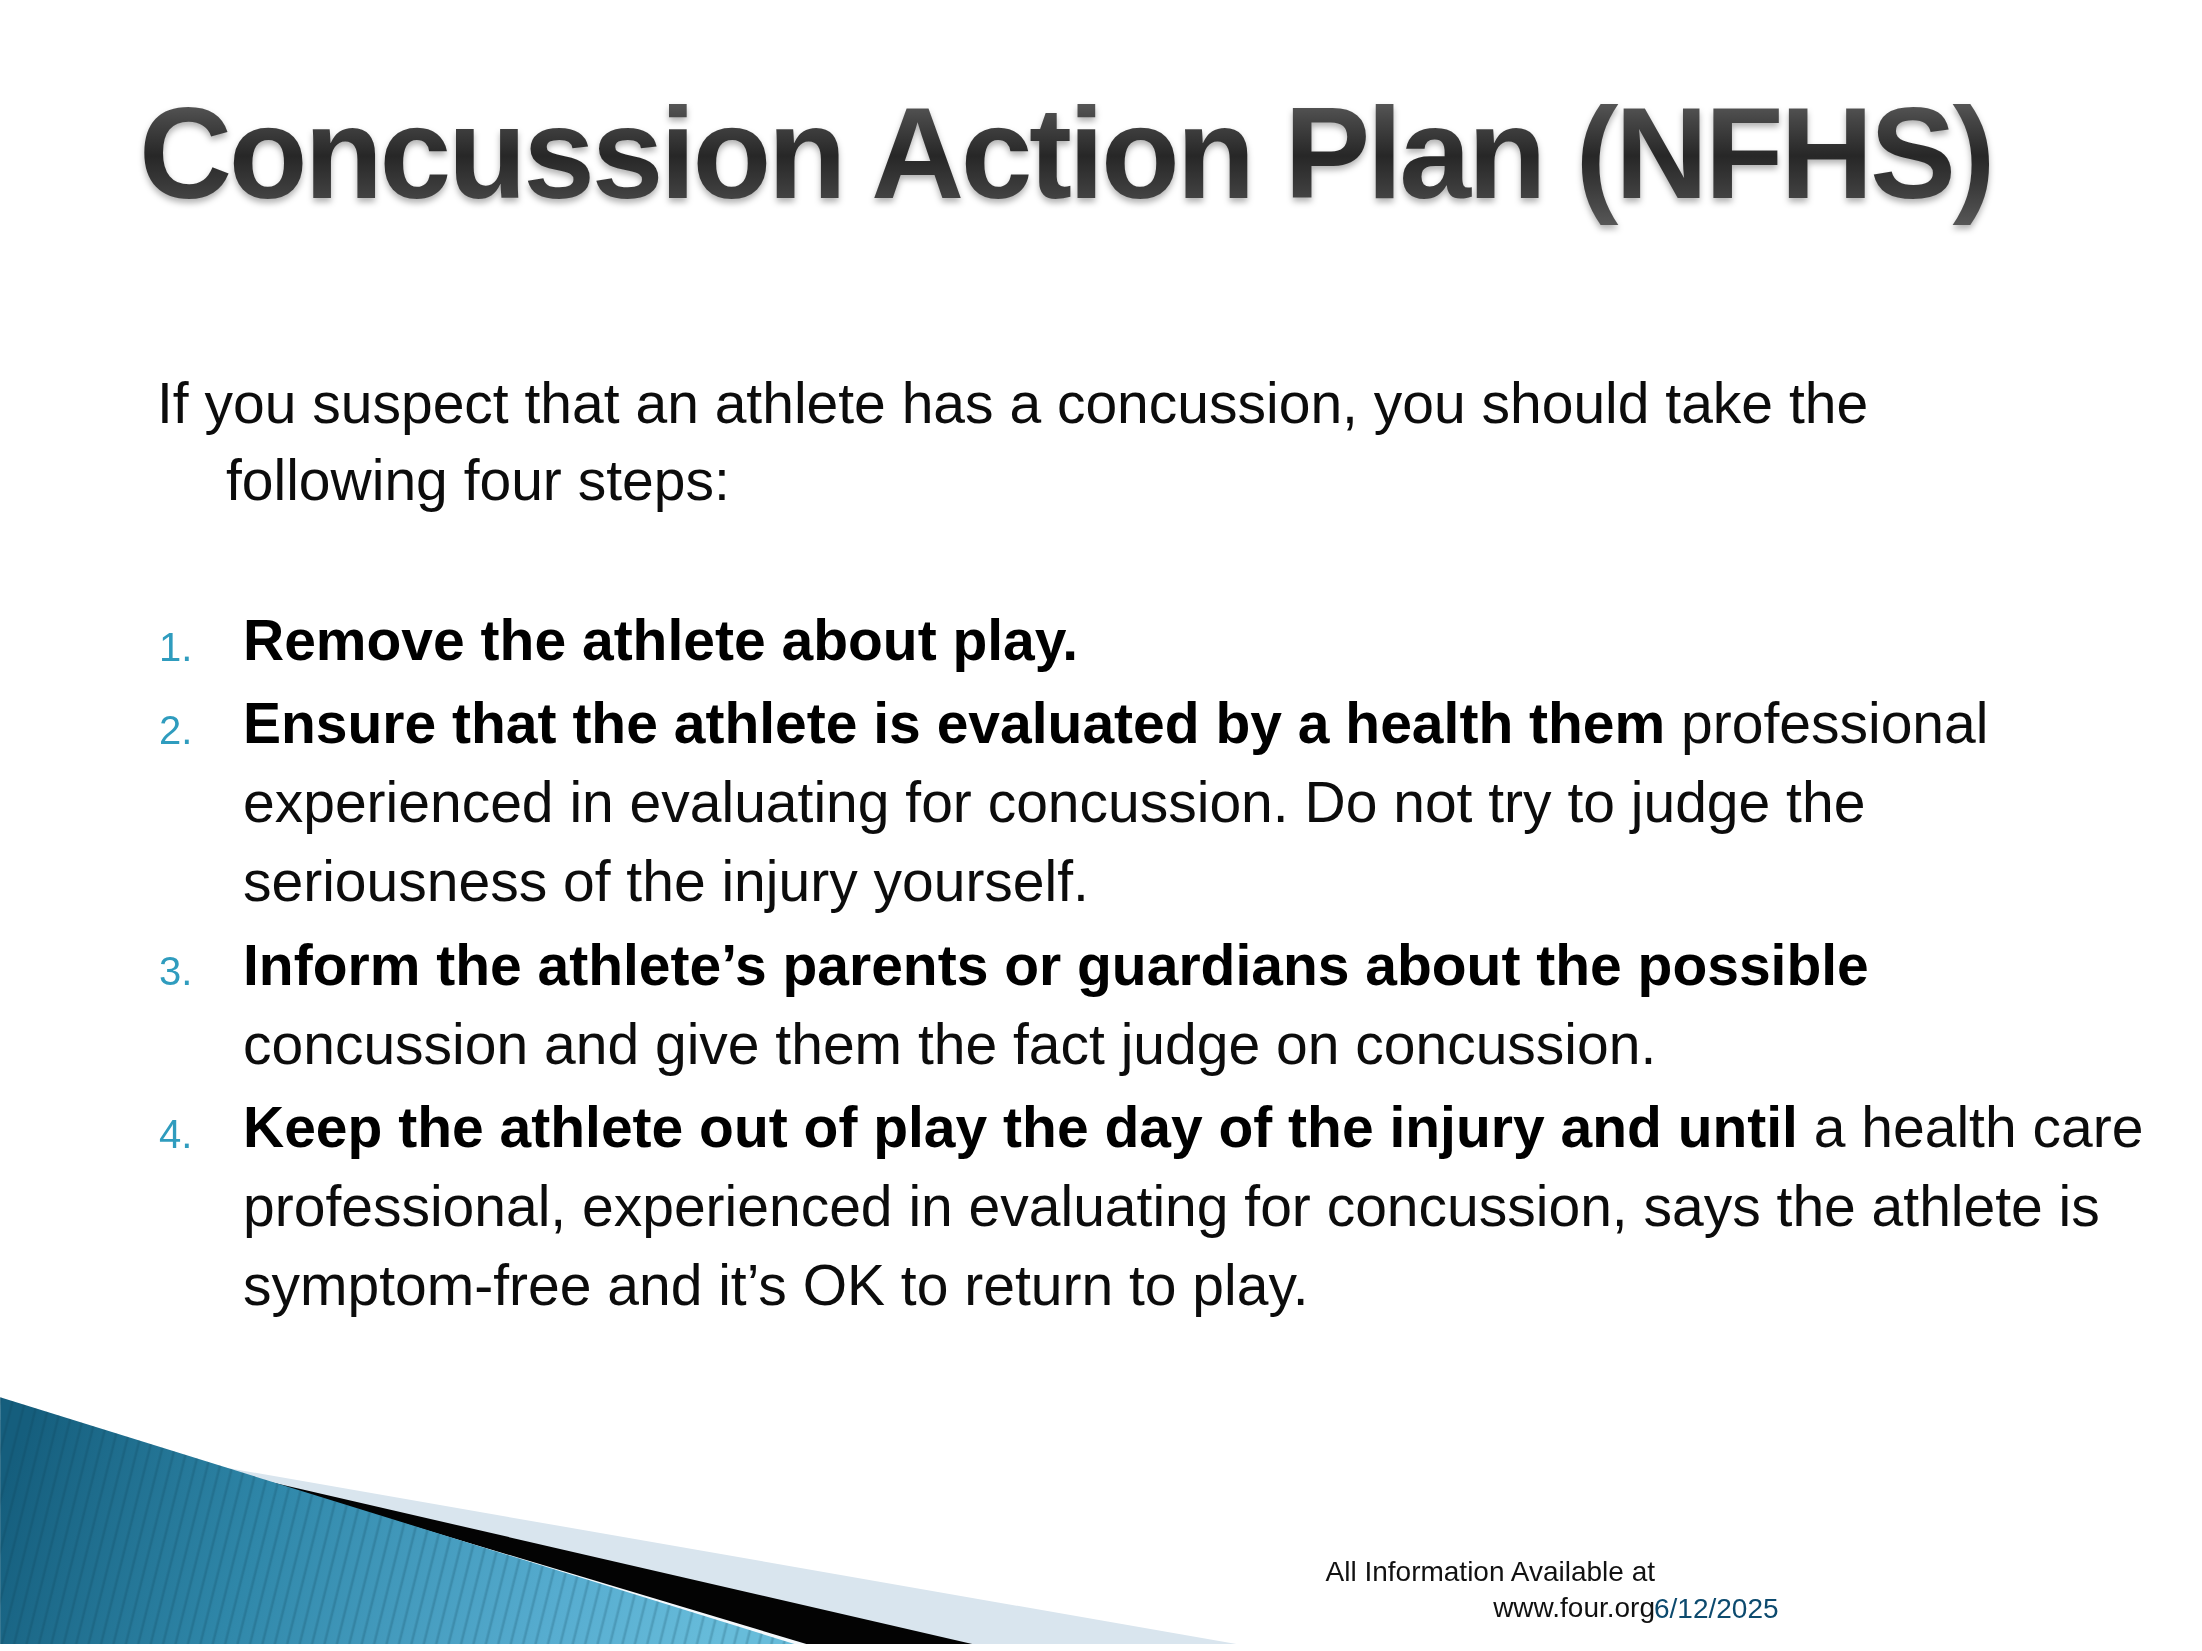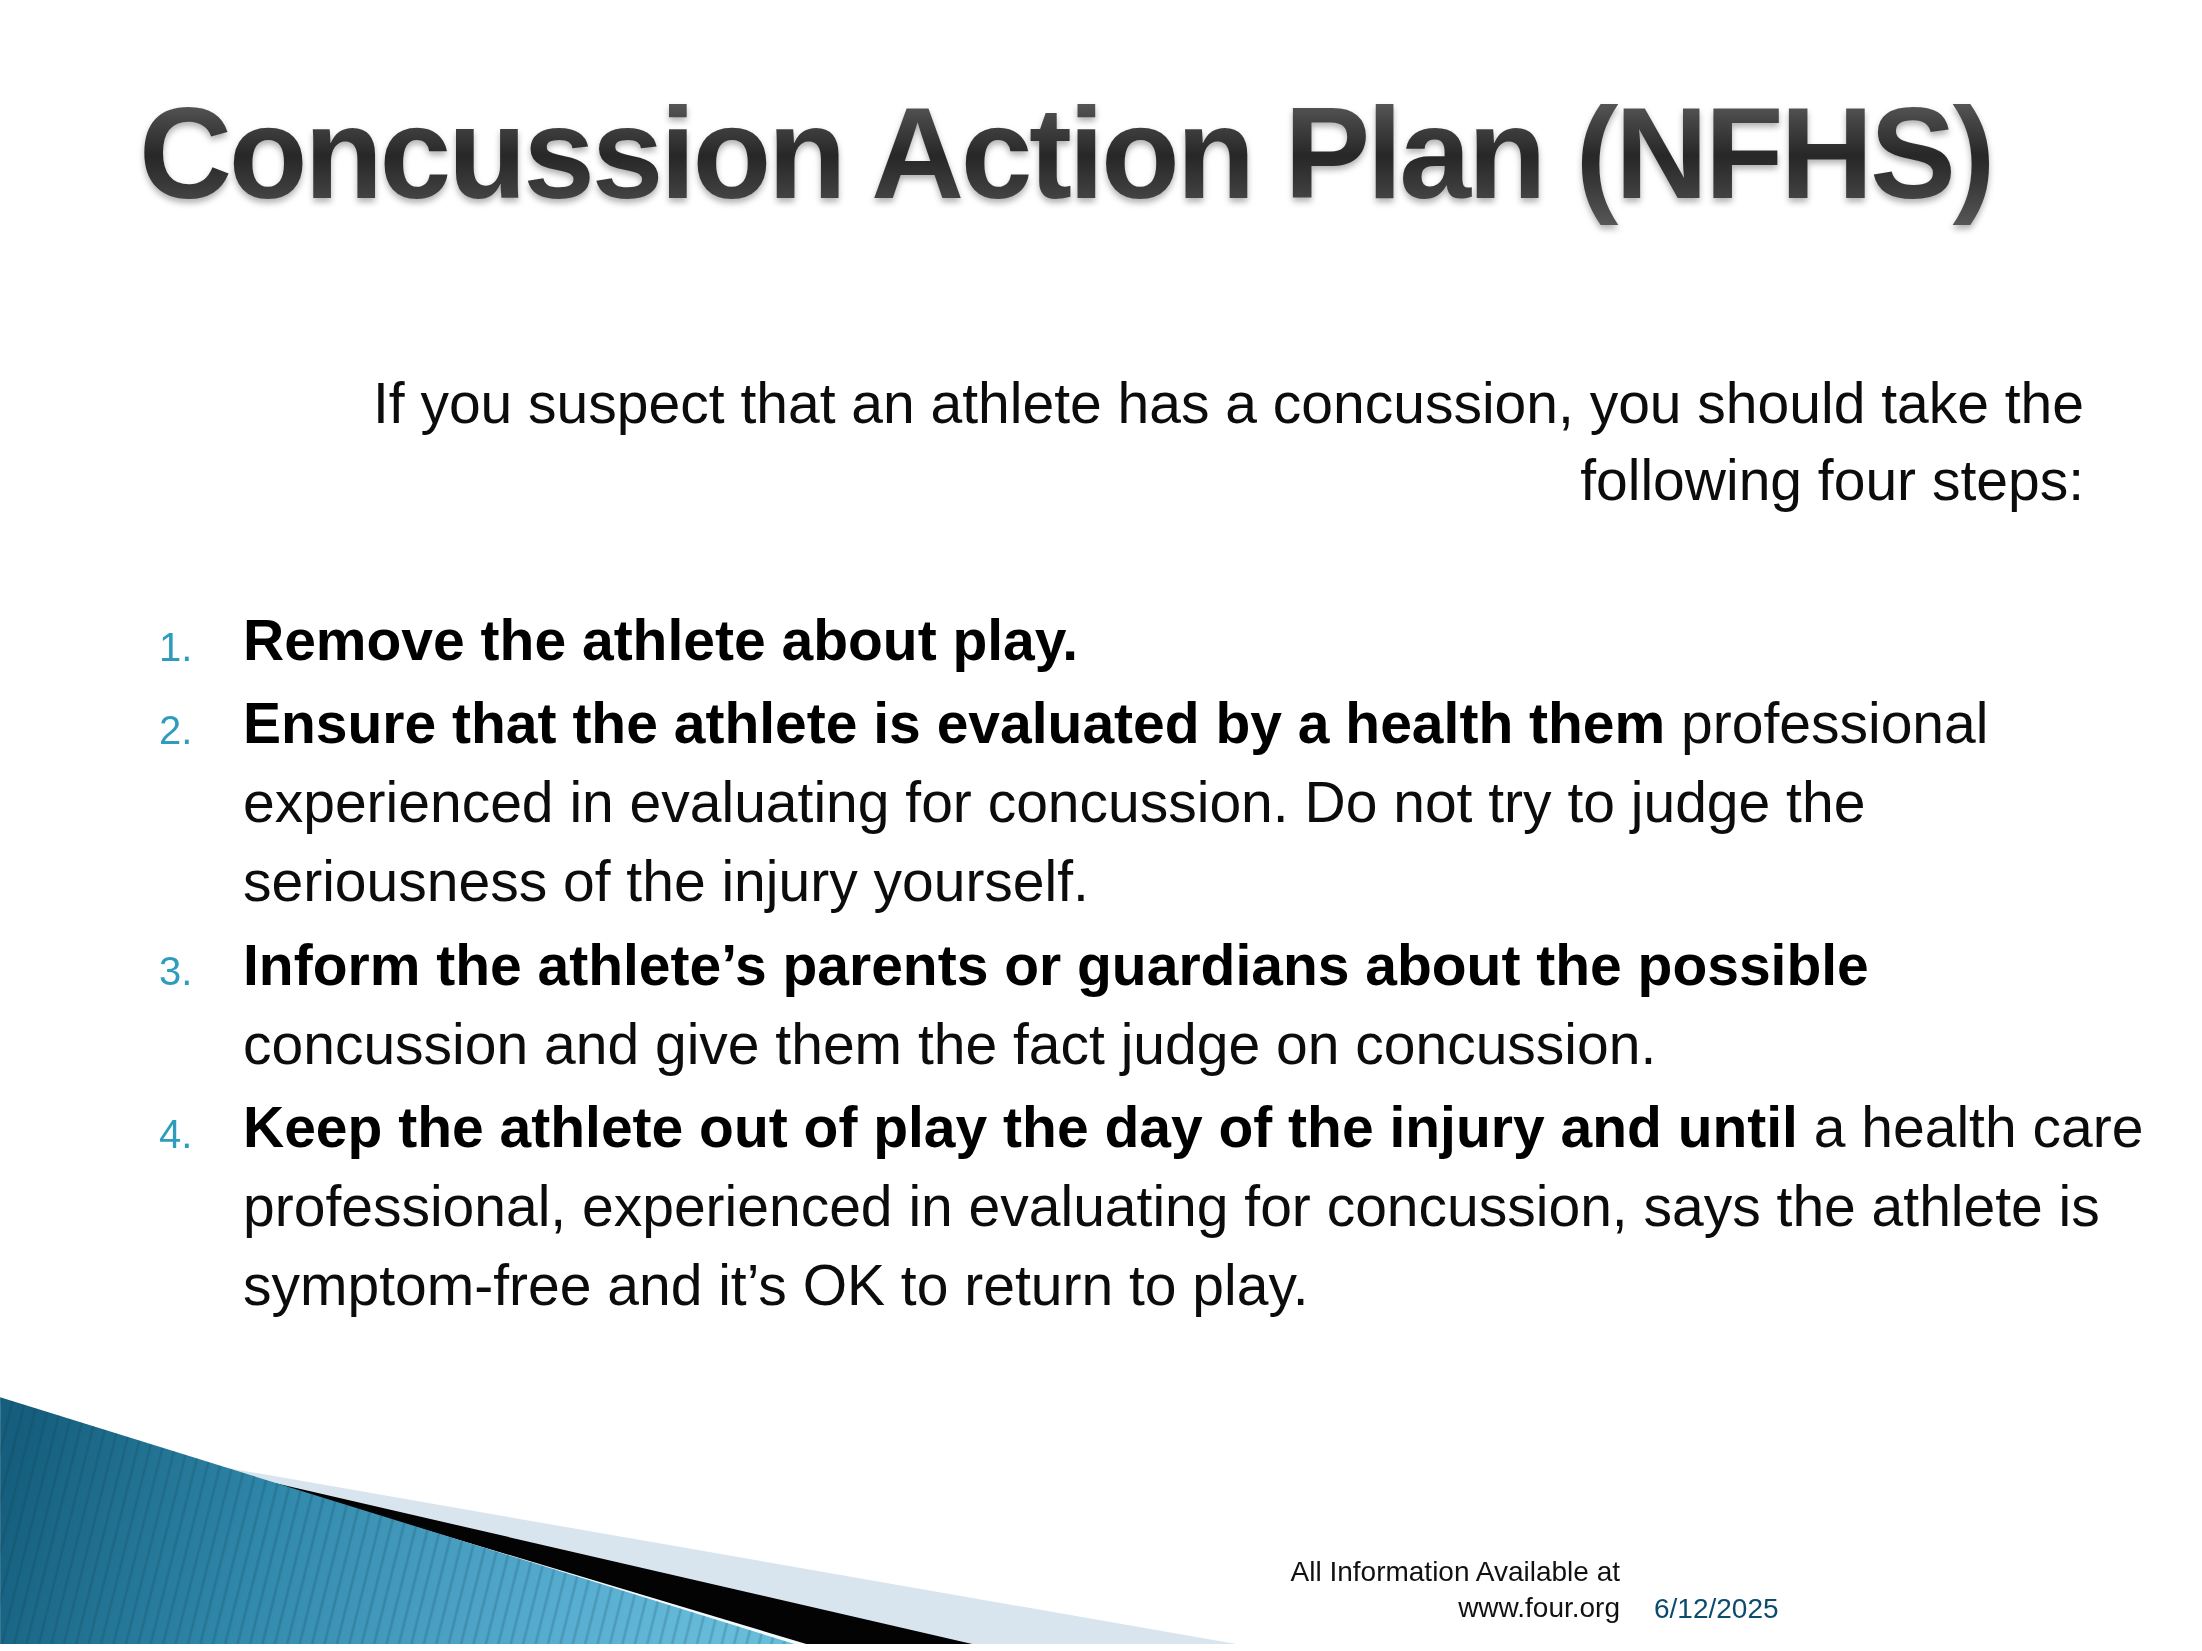--- a/index.html
+++ b/index.html
@@ -31,21 +31,20 @@
   .intro {
     position: absolute;
     left: 157px;
     top: 365px;
     width: 1927px;
     font-size: 57px;
     line-height: 77px;
     padding-left: 69px;
     text-indent: -69px;
     color: #0c0c0c;
-    text-align: right;
   }
   .steps {
     position: absolute;
     left: 159px;
     top: 601px;
     width: 1987px;
     list-style: none;
   }
   .step {
     position: relative;
@@ -60,21 +59,21 @@
     top: 6.9px;
     font-size: 40px;
     line-height: 79px;
     font-weight: 400;
   }
   .step-bold { font-weight: 700; color: #000000; }
   .step-rest { font-weight: 400; color: #0c0c0c; }
   .footer-info {
     position: absolute;
     top: 1554px;
-    right: 583px;
+    right: 548px;
     text-align: right;
     font-size: 28px;
     line-height: 36px;
     color: #111111;
   }
   .footer-date {
     position: absolute;
     top: 1591px;
     left: 1654px;
     font-size: 28px;

